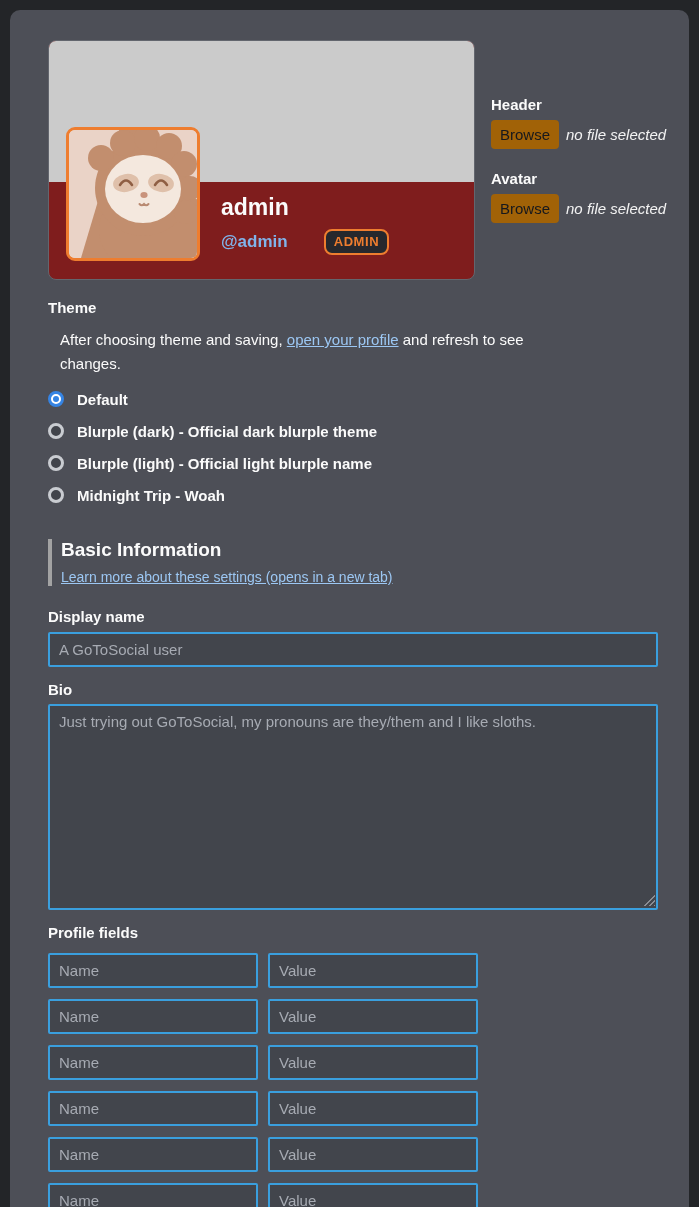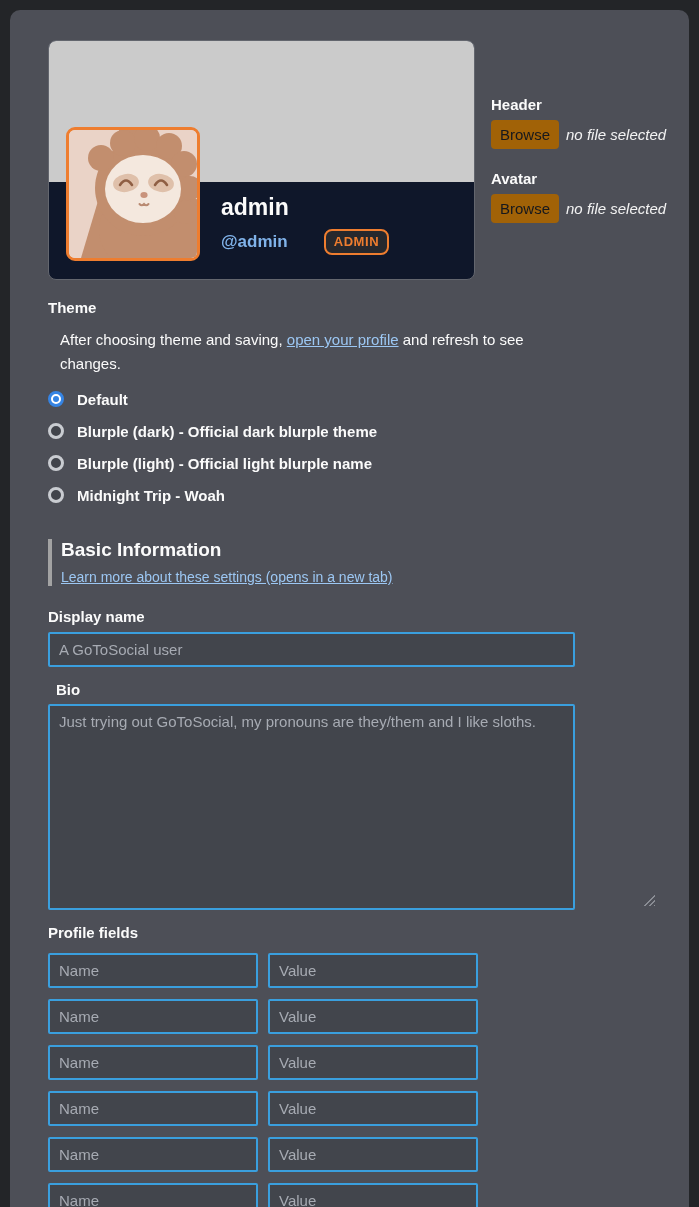--- a/index.html
+++ b/index.html
@@ -21,21 +21,21 @@
   }
   .page-title {
     font-size: 24px; font-weight: bold;
     margin: 0 0 11px 0; color: #fbfbfb;
   }
   
   .top-row { display: flex; gap: 16px; }
   .profile-card {
     width: 427px; height: 240px; flex-shrink: 0;
     border: 1px solid #63666e; border-radius: 8px;
-    background: #0f172a; position: relative; overflow: hidden;
+    background: #7f1d1d; position: relative; overflow: hidden;
   }
   .card-header-img { height: 141px; background: #cbcbcb; }
   .avatar-box {
     position: absolute; left: 17px; top: 86px;
     width: 134px; height: 134px;
     border: 3px solid #ee7d2f; border-radius: 9px;
     overflow: hidden; background: #ead3c7;
   }
   .avatar-box svg { display: block; }
   .card-info { position: absolute; left: 172px; top: 153px; }
@@ -73,24 +73,24 @@
   .radio-label { font-size: 15px; font-weight: bold; }
   
   .basic-info-header {
     border-left: 4px solid #a3a3a3;
     padding-left: 9px; margin-top: 36px;
   }
   .section-heading { font-size: 19px; font-weight: bold; margin: 0 0 7px 0; }
   .learn-link { font-size: 14px; }
   .field-label { font-size: 15px; font-weight: bold; }
   .lbl-display { margin: 22px 0 7px 0; }
-  .lbl-bio { margin: 14px 0 6px 8px; }
+  .lbl-bio { margin: 14px 0 6px 0; }
   .lbl-fields { margin: 14px 0 12px 0; }
   .text-input {
-    width: 527px; height: 35px;
+    width: 610px; height: 35px;
     background: #42454c; border: 2px solid #3a9fde; border-radius: 2px;
     color: #fbfbfb; font-family: inherit; font-size: 15px;
     padding: 0 9px; outline: none;
   }
   .text-input::placeholder { color: #a7abb3; opacity: 1; }
   textarea.text-input { height: 206px; padding: 7px 9px; resize: none; display: block; }
   .bio-wrap { position: relative; width: 610px; }
   .resize-handle {
     position: absolute; right: 3px; bottom: 4px; width: 12px; height: 12px;
     background: repeating-linear-gradient(135deg, transparent 0 2px, #8a8d94 2px 3.5px);

